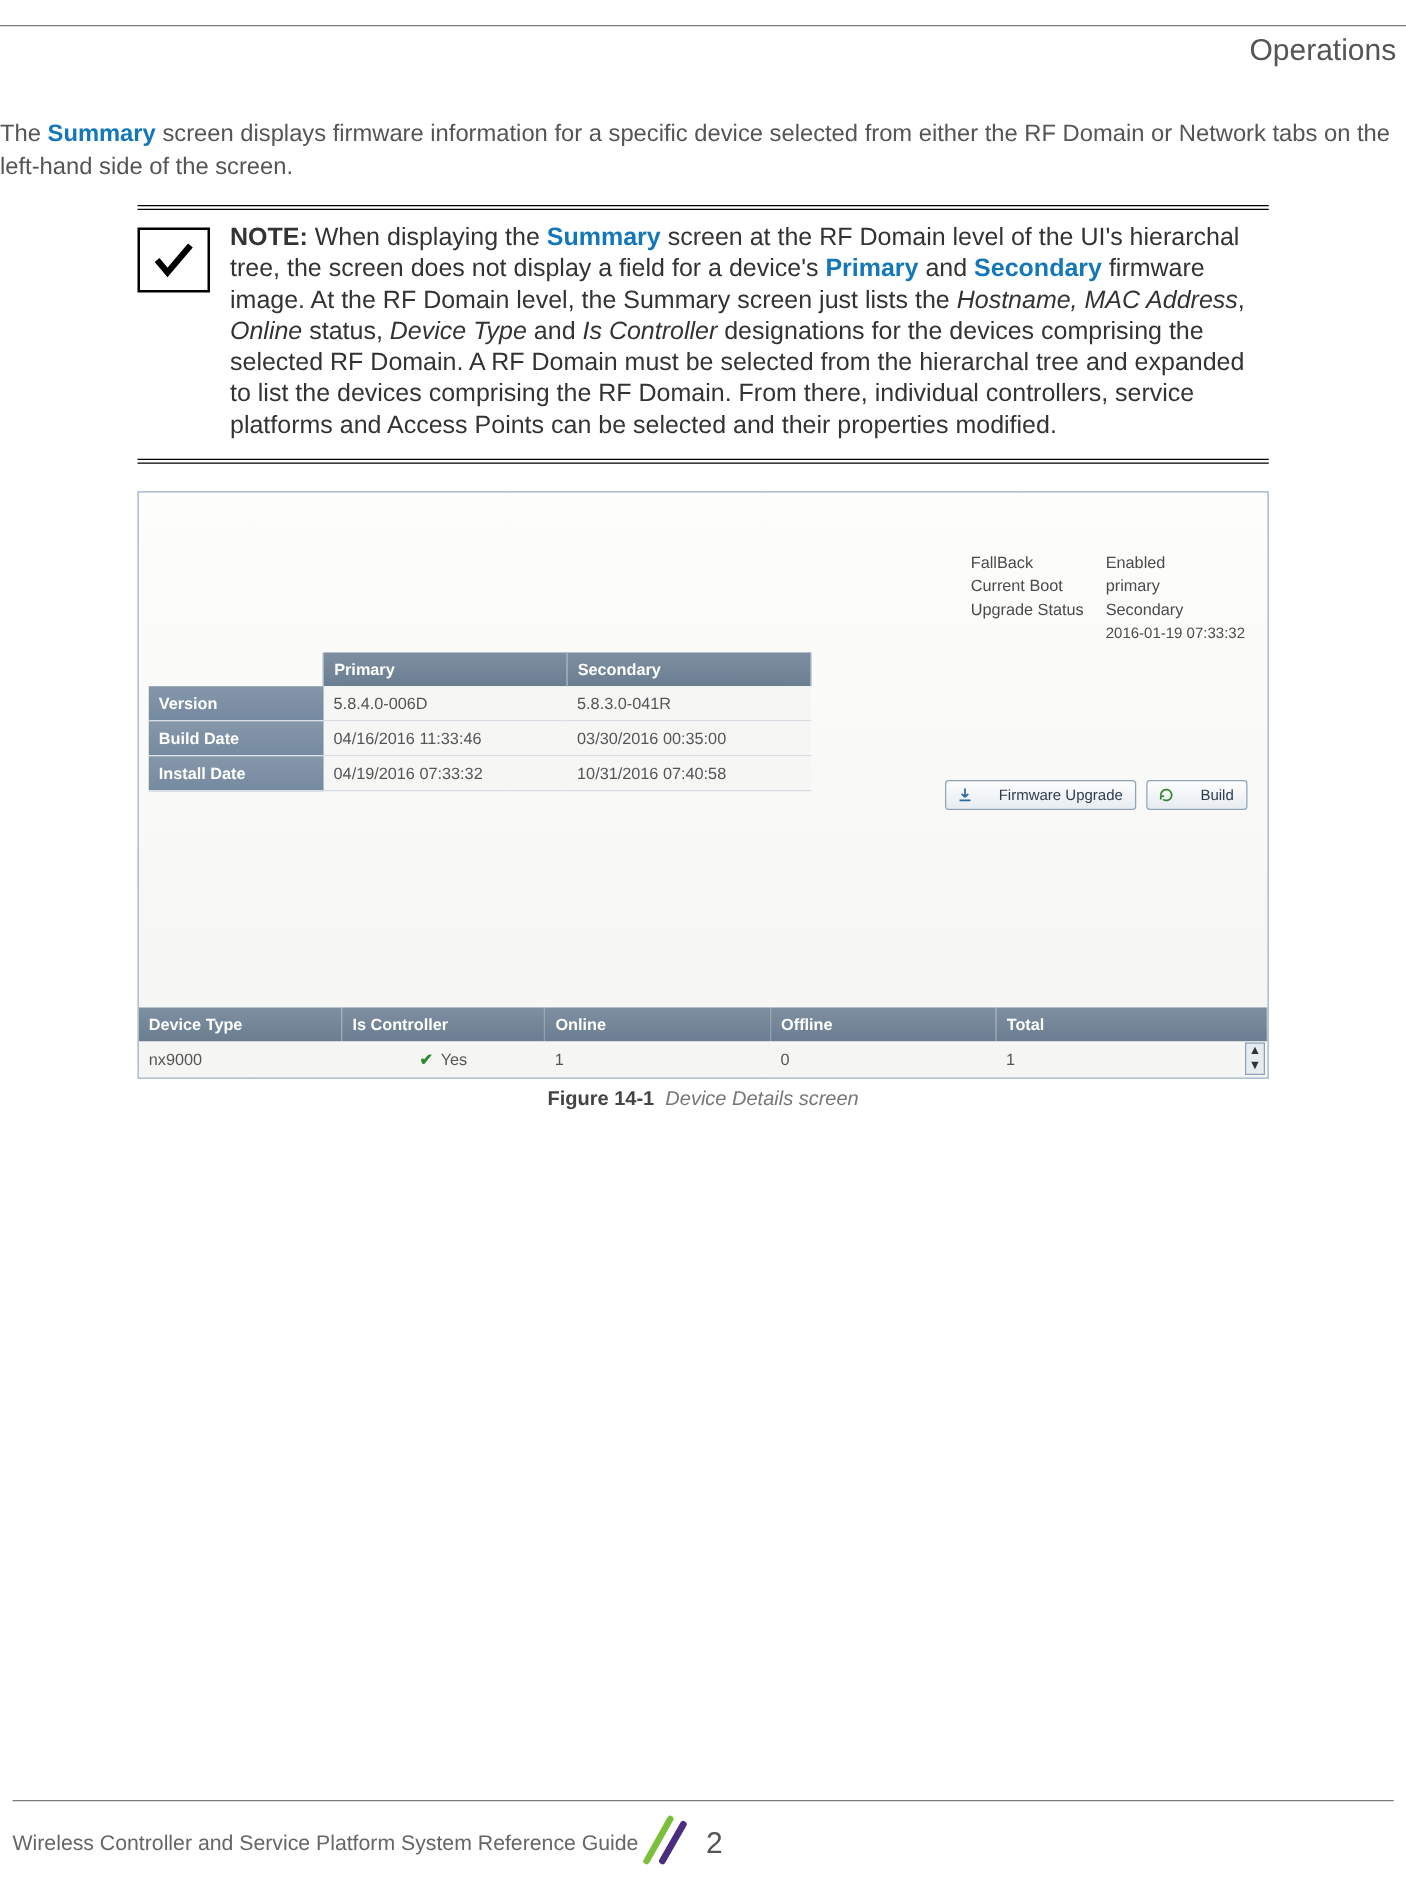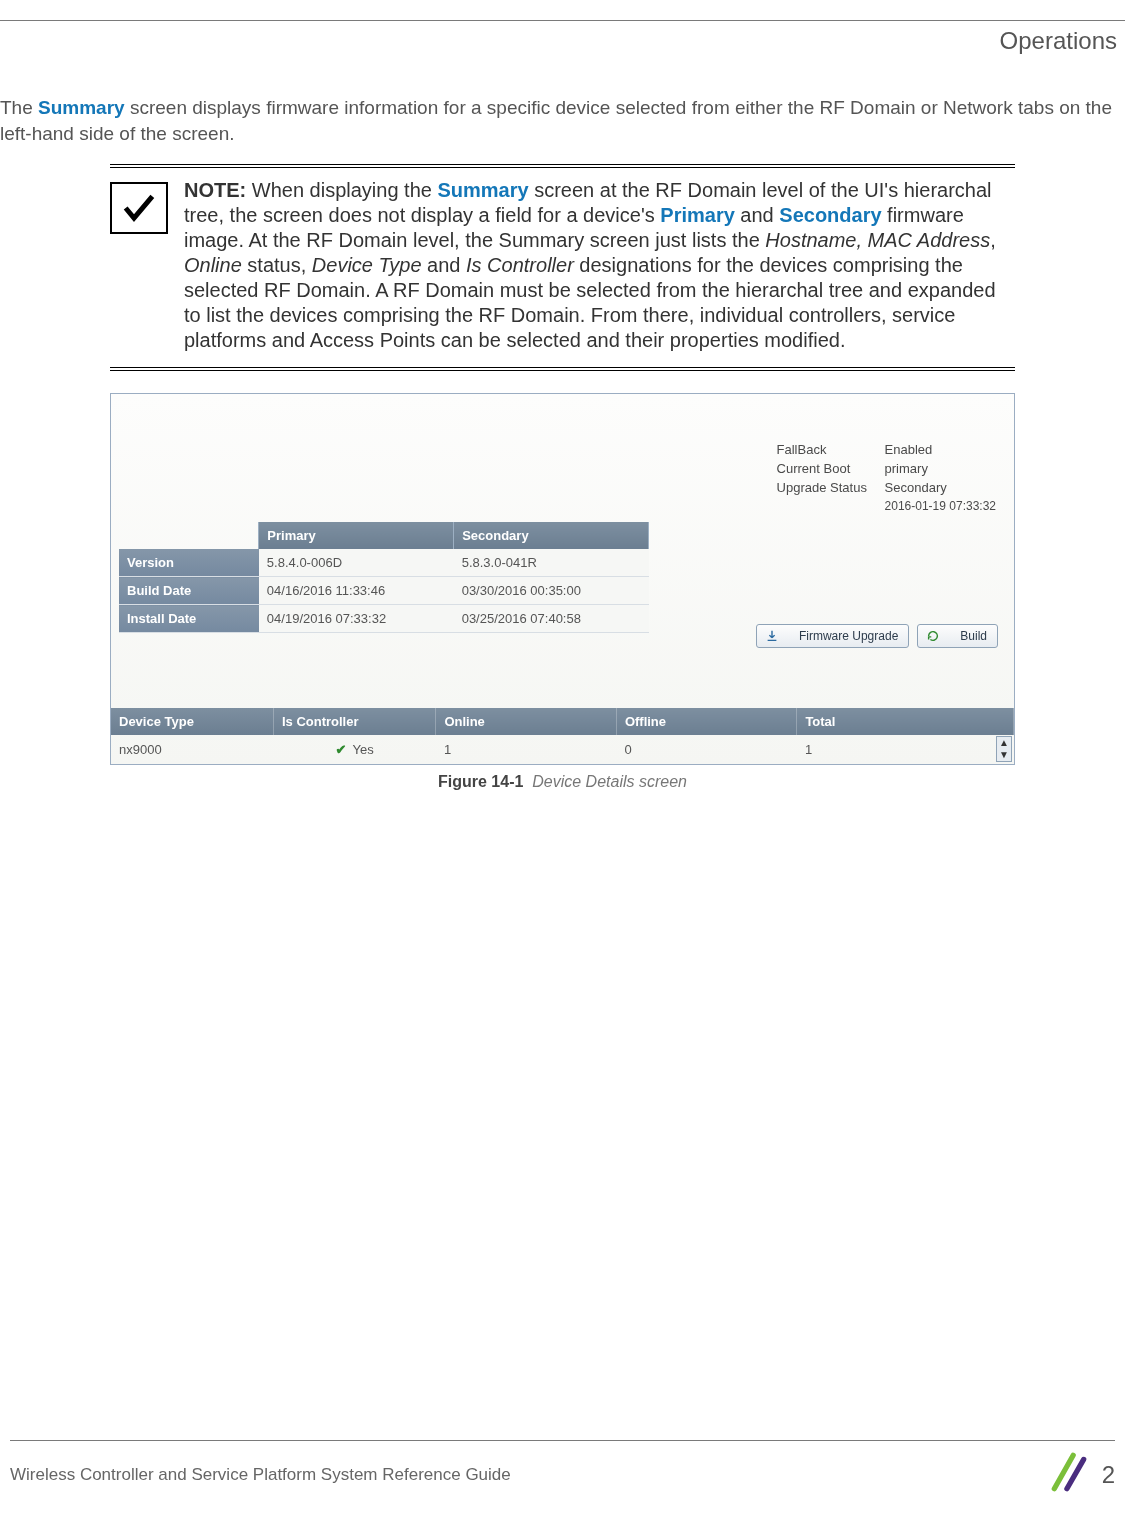--- a/index.html
+++ b/index.html
@@ -55,21 +55,21 @@
   }
   .note-text .nb { font-weight: 700; }
   .note-text .blue { font-weight: 700; color: #1477b8; }
   .note-text .it { font-style: italic; }
 
   .figure-wrap {
     margin: 22px 110px 0 110px;
     border: 1px solid #9badc2;
     background: linear-gradient(#fdfdfc,#f5f6f3);
     position: relative;
-    height: 372px;
+    height: 470px;
     overflow: hidden;
   }
   .status-box {
     position: absolute;
     top: 48px; right: 18px;
     font-size: 13px; color: #4a4a4a;
     display: grid;
     grid-template-columns: 100px auto;
     row-gap: 4px;
     column-gap: 8px;
@@ -147,21 +147,21 @@
   .figure-caption .fb { font-weight: 700; }
   .figure-caption .fi { font-style: italic; color:#777; }
 
   .footer {
     position: absolute;
     bottom: 20px; left: 0; right: 0;
     padding: 0 10px;
   }
   .footer-line { border-top: 1px solid #7a7a7a; margin-bottom: 10px; }
   .footer-row {
-    display: flex; justify-content: space-between; align-items: center;
+    display: flex; justify-content: flex-start; align-items: center;
     font-size: 17px; color: #666;
   }
   .footer-logo {
     display:flex; align-items:center; gap:12px;
   }
   .footer-logo svg { width:42px; height:42px; }
   .pagenum { font-size: 24px; color:#555; }
 </style>
 </head>
 <body>
@@ -211,21 +211,21 @@
       <td>5.8.3.0-041R</td>
     </tr>
     <tr>
       <td class="rowhdr">Build Date</td>
       <td>04/16/2016 11:33:46</td>
       <td>03/30/2016 00:35:00</td>
     </tr>
     <tr>
       <td class="rowhdr">Install Date</td>
       <td>04/19/2016 07:33:32</td>
-      <td>03/25/2016 07:40:58</td>
+      <td>10/31/2016 07:40:58</td>
     </tr>
   </tbody>
     </table>
 
   <div class="buttons-row">
     <div class="btn">
       <span class="btn-ico">
         <svg viewBox="0 0 16 16">
             <path d="M8 2v8m0 0l-3-3m3 3l3-3M3 13h10" stroke="#2b6aa0" stroke-width="1.6" fill="none"></path>
           </svg>

